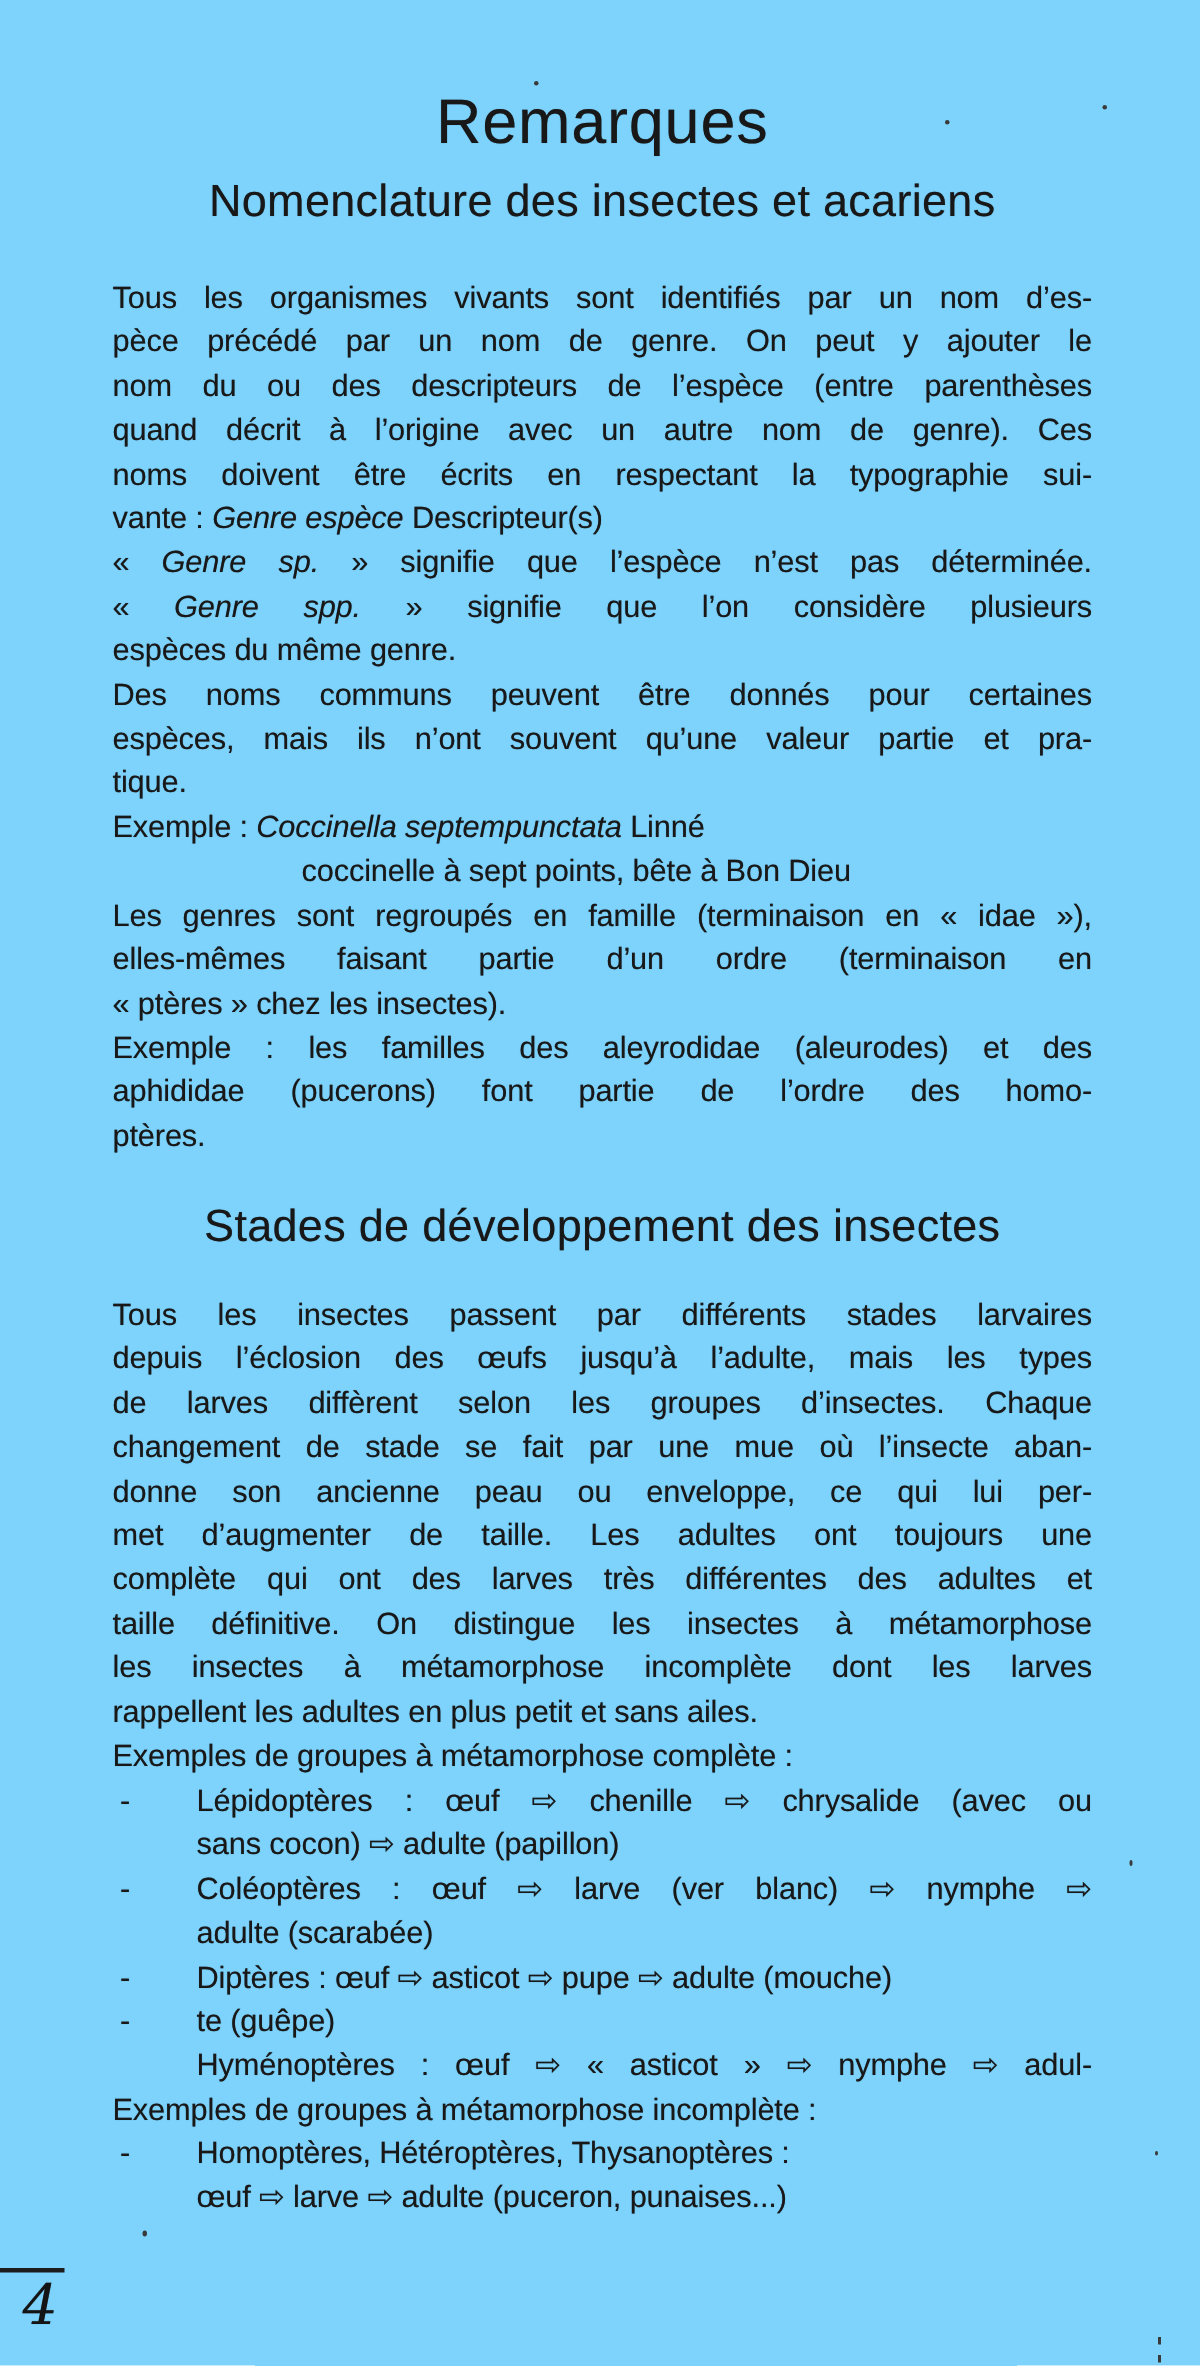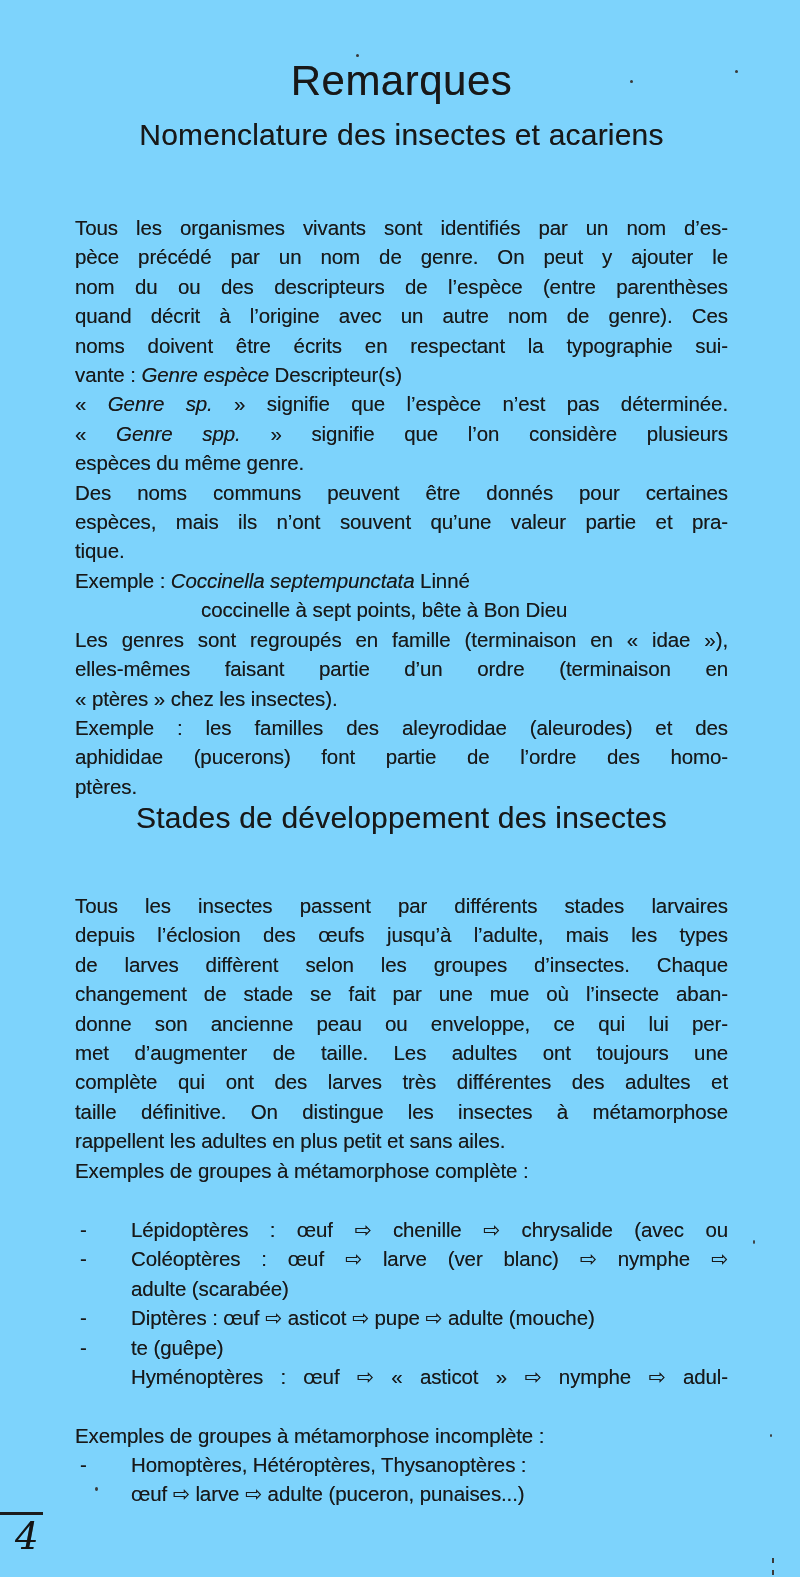--- a/index.html
+++ b/index.html
@@ -30,21 +30,20 @@
     letter-spacing: 0.2px;
   }
   .h2.sub   { top: 116px; }
   .h2.sect2 { top: 799px; }
   .body-block {
     position: absolute;
     left: 75px; width: 653px;
     font-size: 20.5px;
     letter-spacing: -0.1px;
     line-height: 29.4px;
-    margin-top: 29px;
   }
   .p1 { top: 184px; }
   .p2 { top: 862px; }
   .l1 { top: 1186px; }
   .p3 { top: 1392px; }
   .l2 { top: 1421px; }
   .line { min-height: 29.4px; white-space: normal; }
   .line.just { text-align: justify; text-align-last: justify; }
   .it { font-style: italic; }
   .list-item { display: flex; align-items: flex-start; }
@@ -106,29 +105,31 @@
 
   <div class="body-block p2">
       <div class="line just"><span>Tous les insectes passent par différents stades larvaires</span></div>
       <div class="line just"><span>depuis l’éclosion des œufs jusqu’à l’adulte, mais les types</span></div>
       <div class="line just"><span>de larves diffèrent selon les groupes d’insectes. Chaque</span></div>
       <div class="line just"><span>changement de stade se fait par une mue où l’insecte aban-</span></div>
       <div class="line just"><span>donne son ancienne peau ou enveloppe, ce qui lui per-</span></div>
       <div class="line just"><span>met d’augmenter de taille. Les adultes ont toujours une</span></div>
       <div class="line just"><span>complète qui ont des larves très différentes des adultes et</span></div>
       <div class="line just"><span>taille définitive. On distingue les insectes à métamorphose</span></div>
+      <div class="line just"><span>les insectes à métamorphose incomplète dont les larves</span></div>
       <div class="line"><span>rappellent les adultes en plus petit et sans ailes.</span></div>
       <div class="line"><span>Exemples de groupes à métamorphose complète :</span></div>
     </div>
 
   <div class="body-block l1">
       <div class="list-item">
         <span class="list-marker">-</span>
         <div class="list-body">
           <div class="line just"><span>Lépidoptères : œuf ⇨ chenille ⇨ chrysalide (avec ou</span></div>
+          <div class="line"><span>sans cocon) ⇨ adulte (papillon)</span></div>
         </div>
       </div>
       <div class="list-item">
         <span class="list-marker">-</span>
         <div class="list-body">
           <div class="line just"><span>Coléoptères : œuf ⇨ larve (ver blanc) ⇨ nymphe ⇨</span></div>
           <div class="line"><span>adulte (scarabée)</span></div>
         </div>
       </div>
       <div class="list-item">

